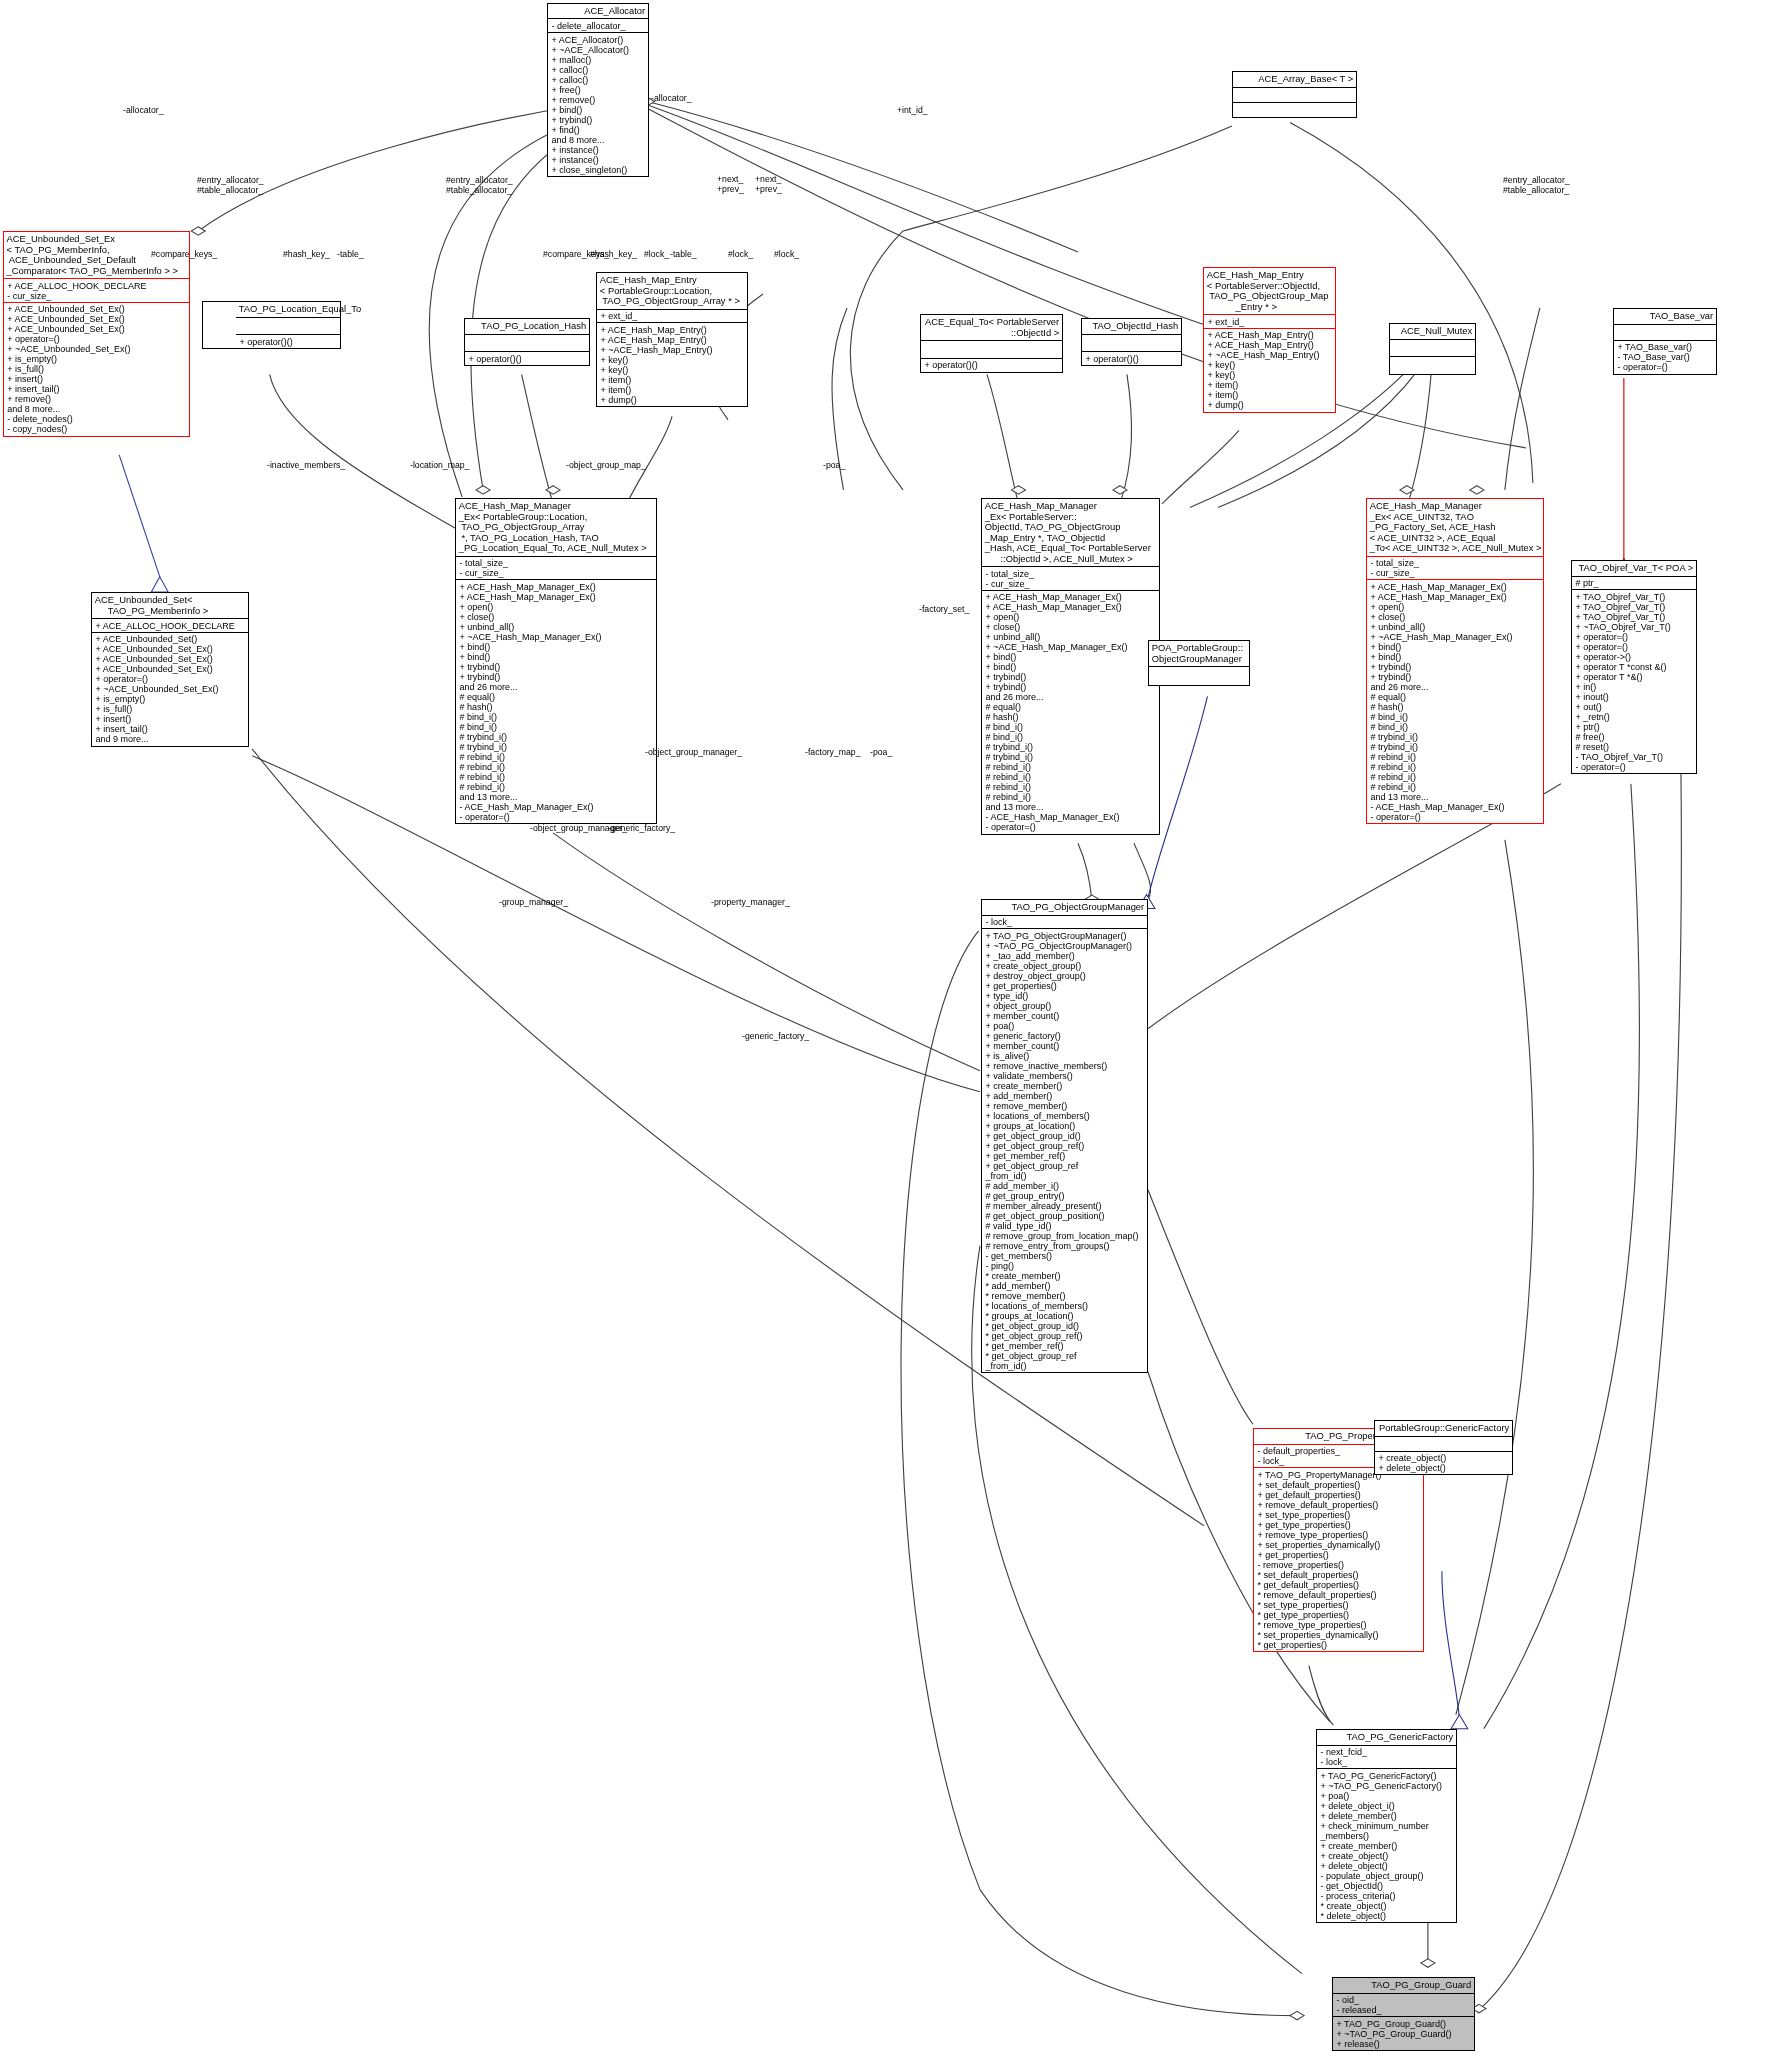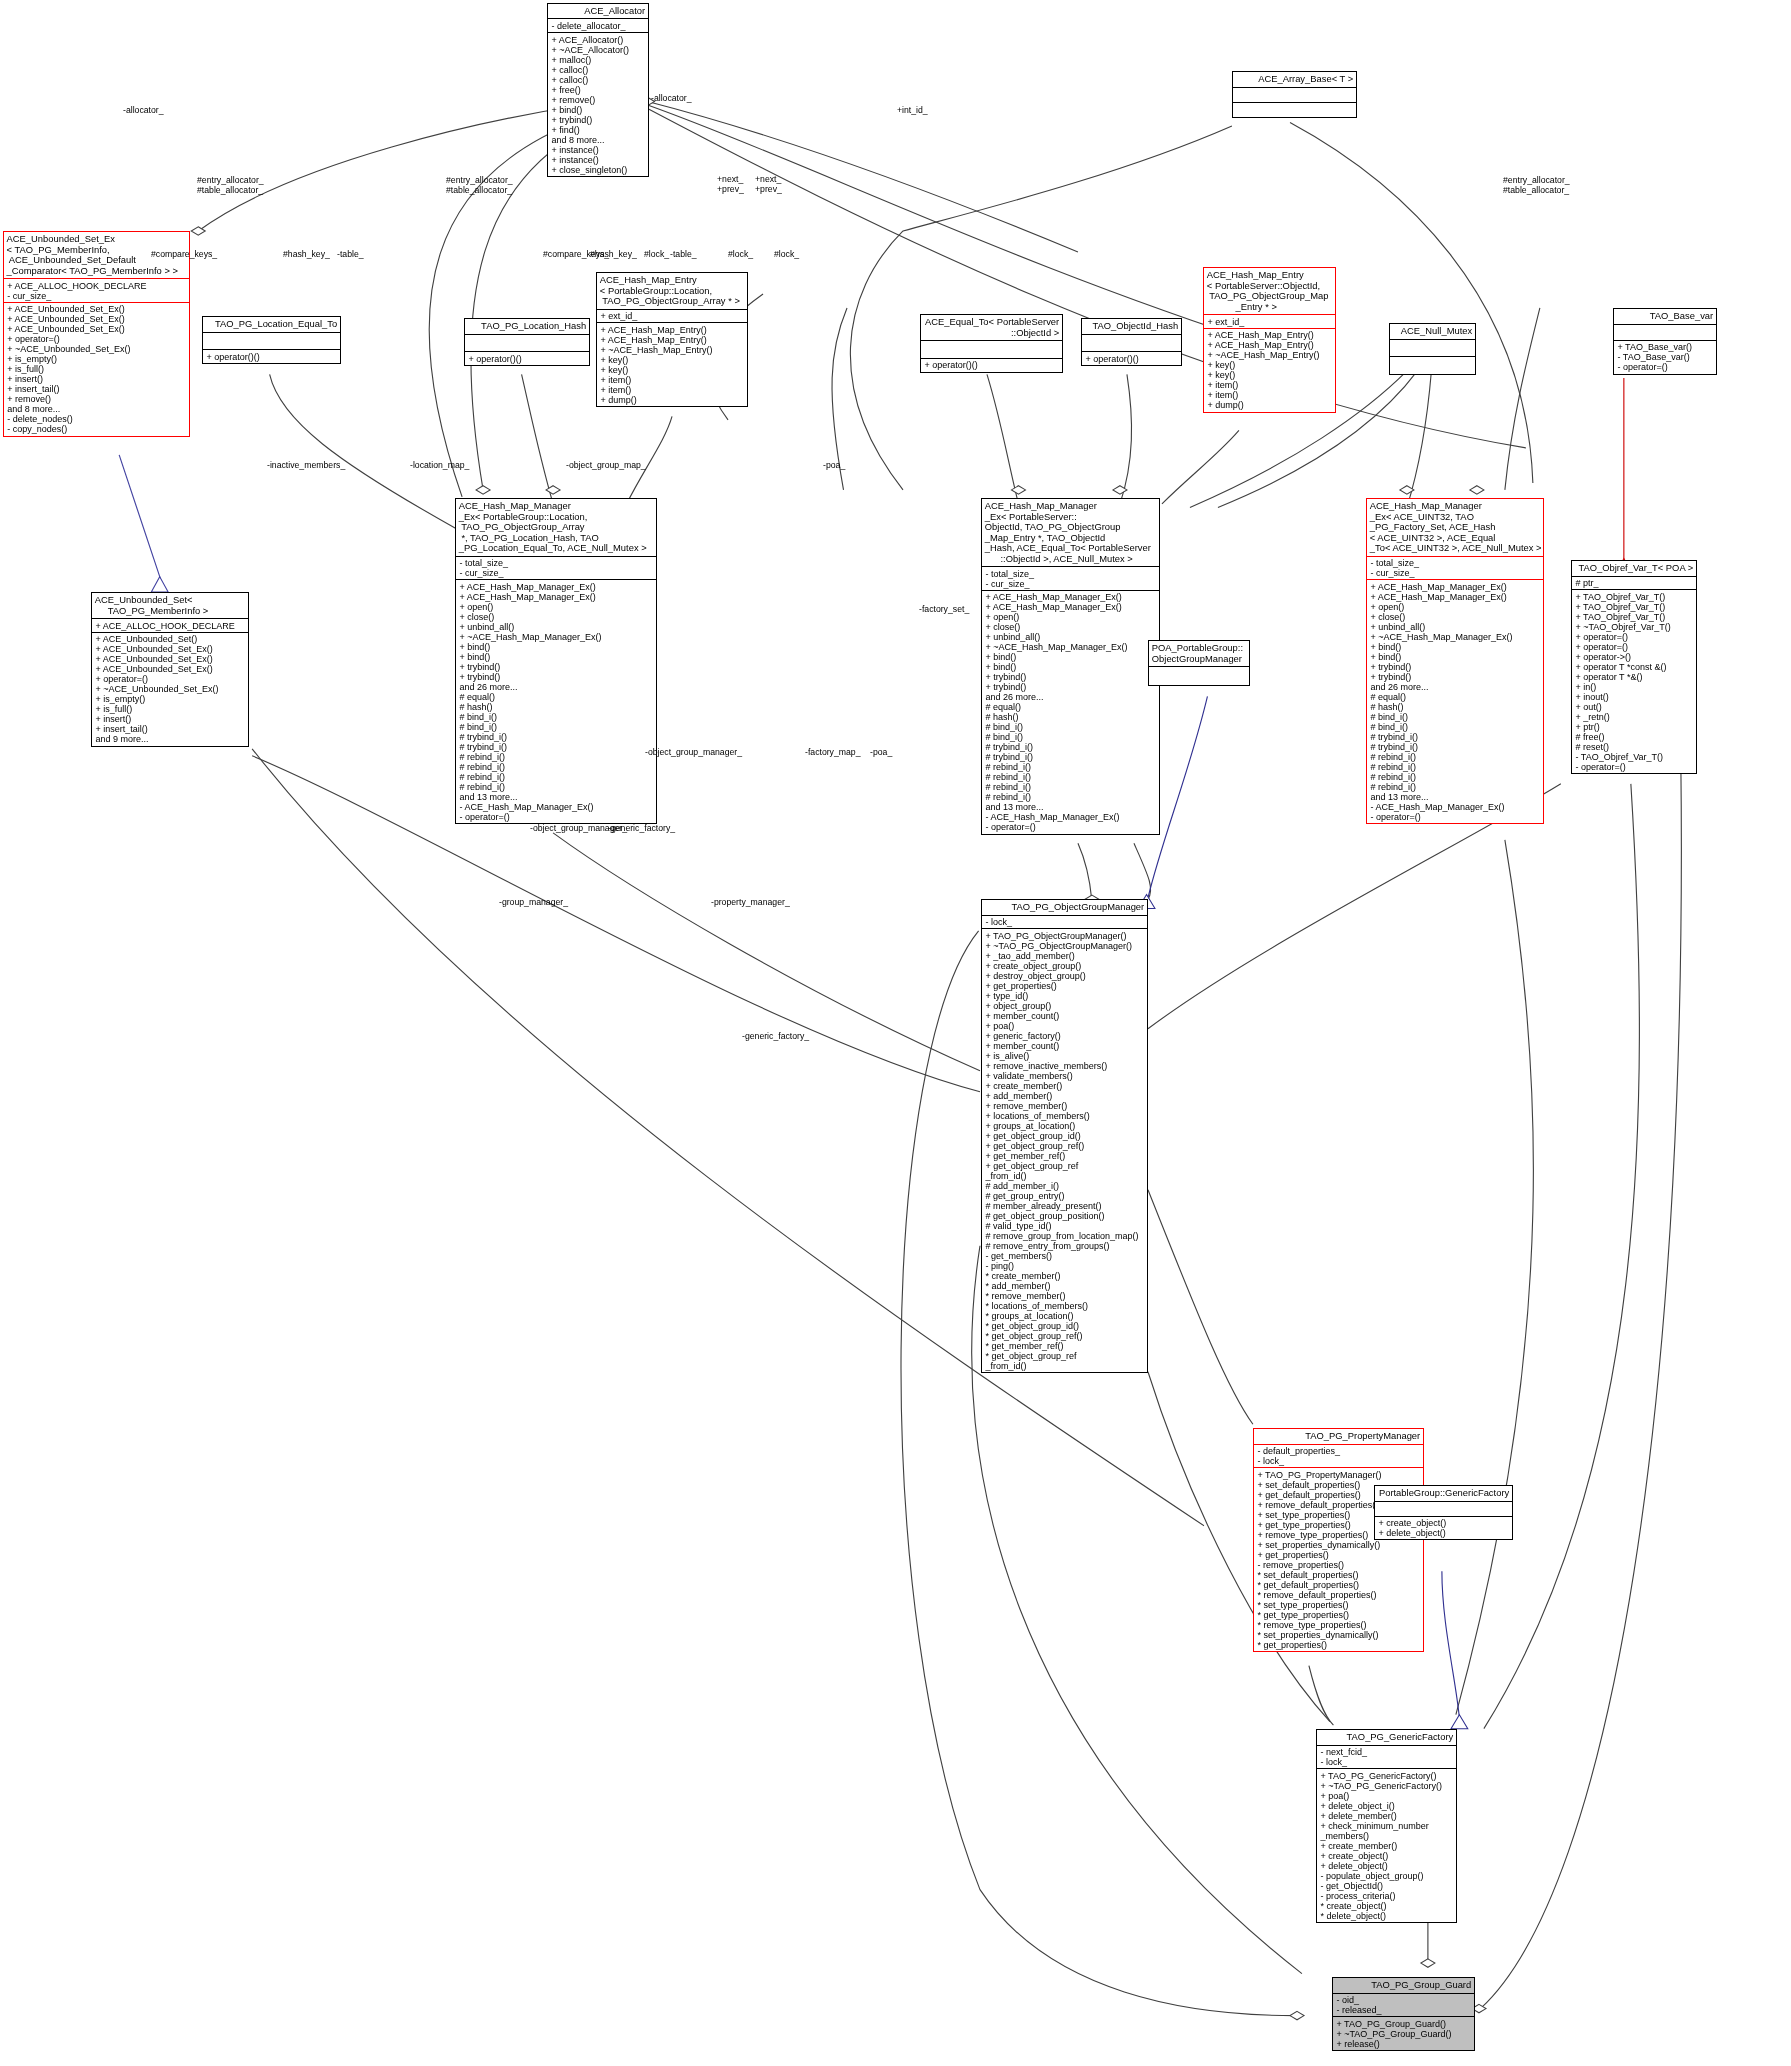--- a/index.html
+++ b/index.html
@@ -215,21 +215,21 @@
 + ACE_Unbounded_Set_Ex()
 + operator=()
 + ~ACE_Unbounded_Set_Ex()
 + is_empty()
 + is_full()
 + insert()
 + insert_tail()
 and 9 more...</div>
   </div>
 
-  <div class="node" style="left:202px;top:316px;width:139px;">
+  <div class="node" style="left:202px;top:301px;width:139px;padding-left:33px;">
     <div class="ntitle">TAO_PG_Location_Equal_To</div>
     <div class="nsec" style="height:14px;"></div>
     <div class="nsec">+ operator()()</div>
   </div>
 
   <div class="node" style="left:464px;top:318px;width:126px;">
     <div class="ntitle">TAO_PG_Location_Hash</div>
     <div class="nsec" style="height:14px;"></div>
     <div class="nsec">+ operator()()</div>
   </div>
@@ -490,21 +490,21 @@
 * set_default_properties()
 * get_default_properties()
 * remove_default_properties()
 * set_type_properties()
 * get_type_properties()
 * remove_type_properties()
 * set_properties_dynamically()
 * get_properties()</div>
   </div>
 
-  <div class="node" style="left:1374px;top:1485px;width:139px;">
+  <div class="node" style="left:1374px;top:1420px;width:139px;">
     <div class="ntitle">PortableGroup::GenericFactory</div>
     <div class="nsec" style="height:11.2px;"></div>
     <div class="nsec">+ create_object()
 + delete_object()</div>
   </div>
 
   <div class="node" style="left:1316px;top:1729px;width:141px;">
     <div class="ntitle">TAO_PG_GenericFactory</div>
     <div class="nsec">- next_fcid_
 - lock_</div>

